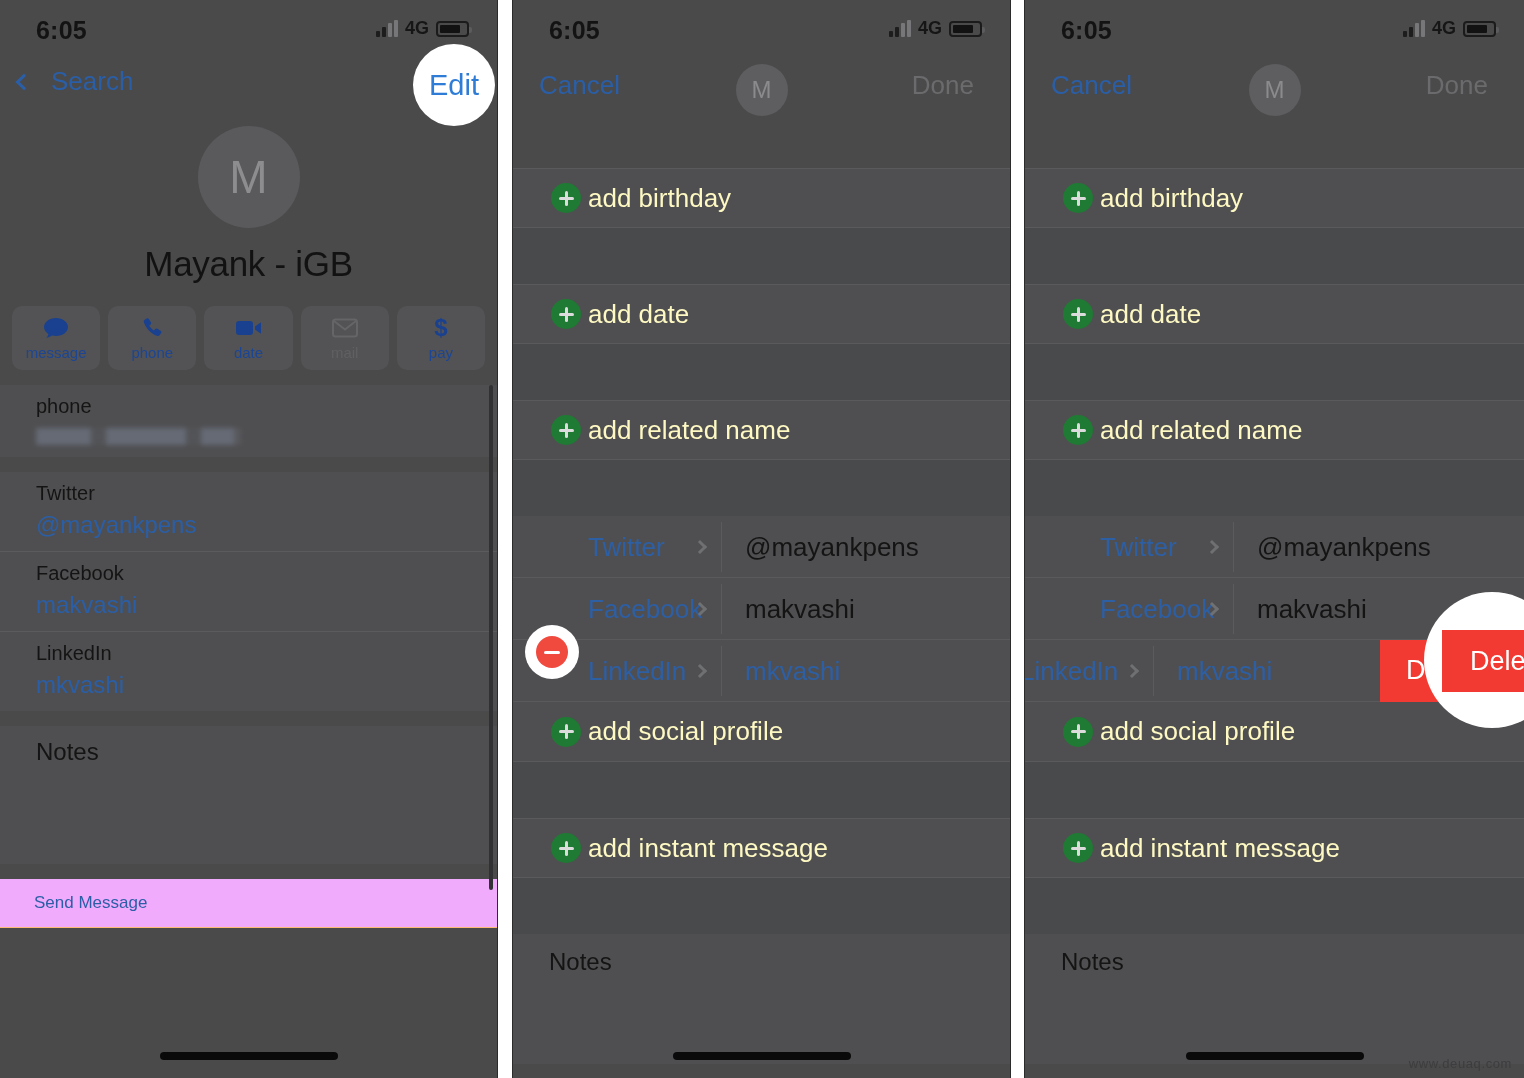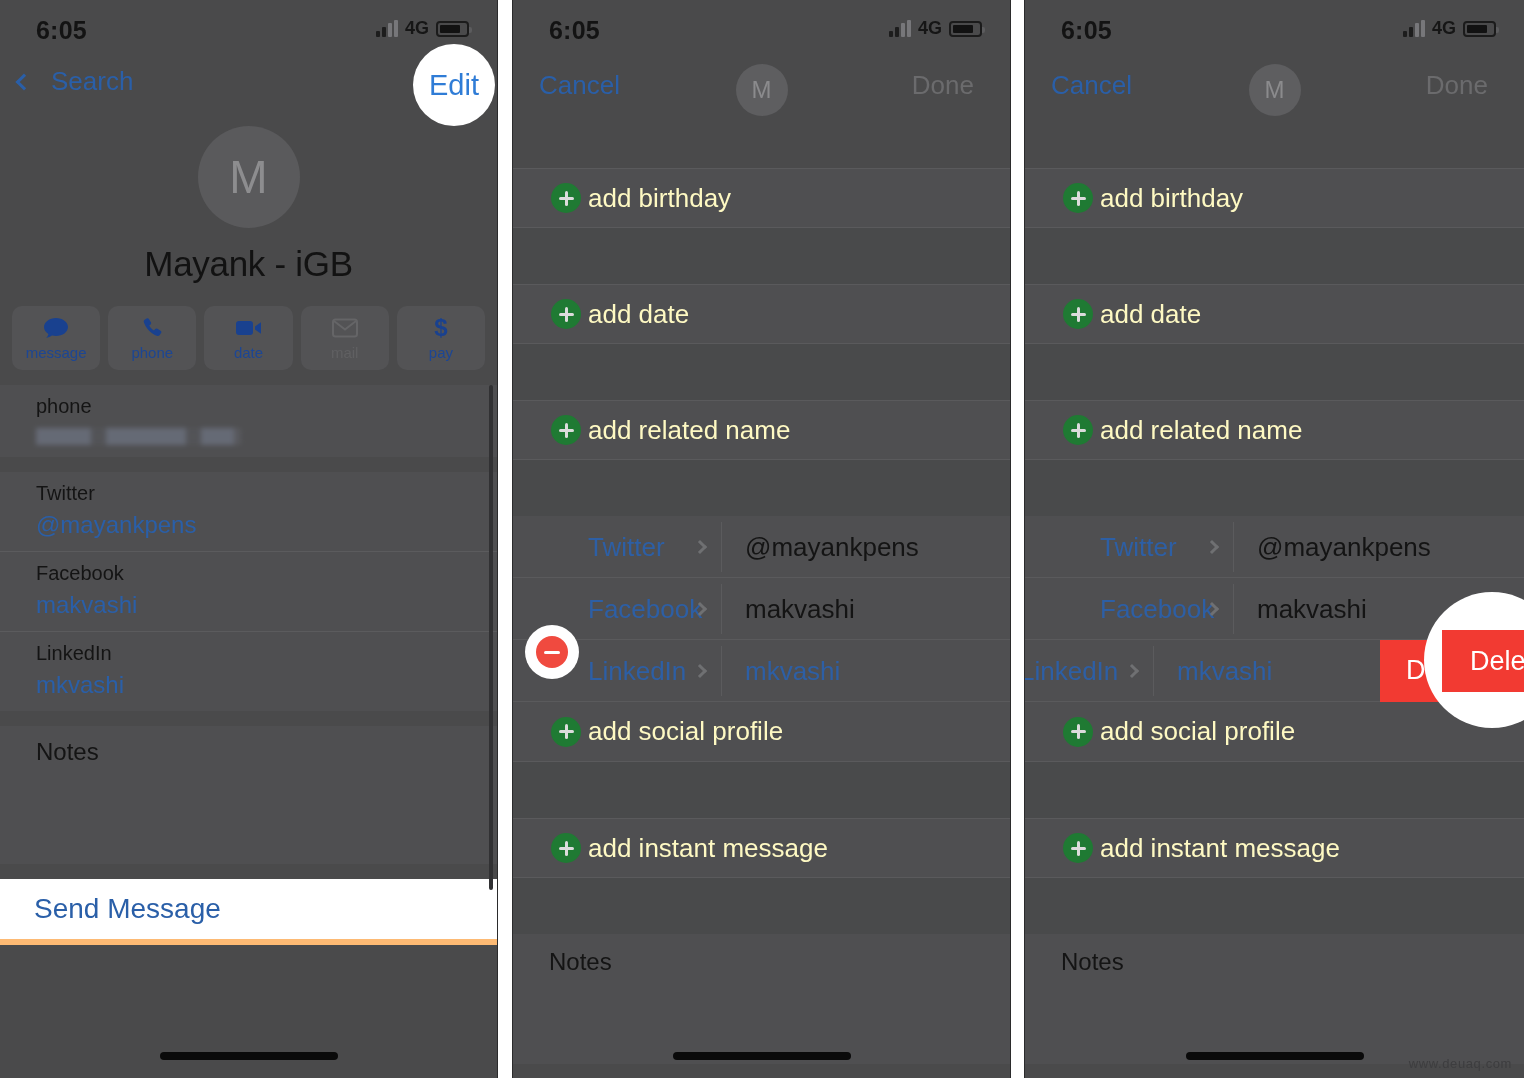--- a/index.html
+++ b/index.html
@@ -145,24 +145,24 @@
     margin-top: 10px; height: 17px; width: 205px;
     background: linear-gradient(90deg,
       #6a6f7c 0 55px, #545559 55px 70px,
       #6a6f7c 70px 150px, #545559 150px 165px,
       #6a6f7c 165px 198px, #5a5b60 198px 205px);
     filter: blur(2.5px);
     opacity: .85;
   }
   .notes-card { background: #4f4f51; height: 138px; padding: 12px 0 0 36px; }
   .link-row {
-    background: #ffffff;
+    background: #f0abfc;
     padding: 14px 0 14px 34px;
-    font-size: 28px; color: #2a5fa8;
-    border-bottom: 6px solid #fdba74;
+    font-size: 17px; color: #2a5fa8;
+    border-bottom: 1px solid #fdba74;
   }
 
   
   .edit-row {
     position: relative;
     background: #4f4f51;
     height: 60px;
     display: flex; align-items: center;
     border-bottom: 1px solid #5a5a5c;
     border-top: 1px solid #5a5a5c;

